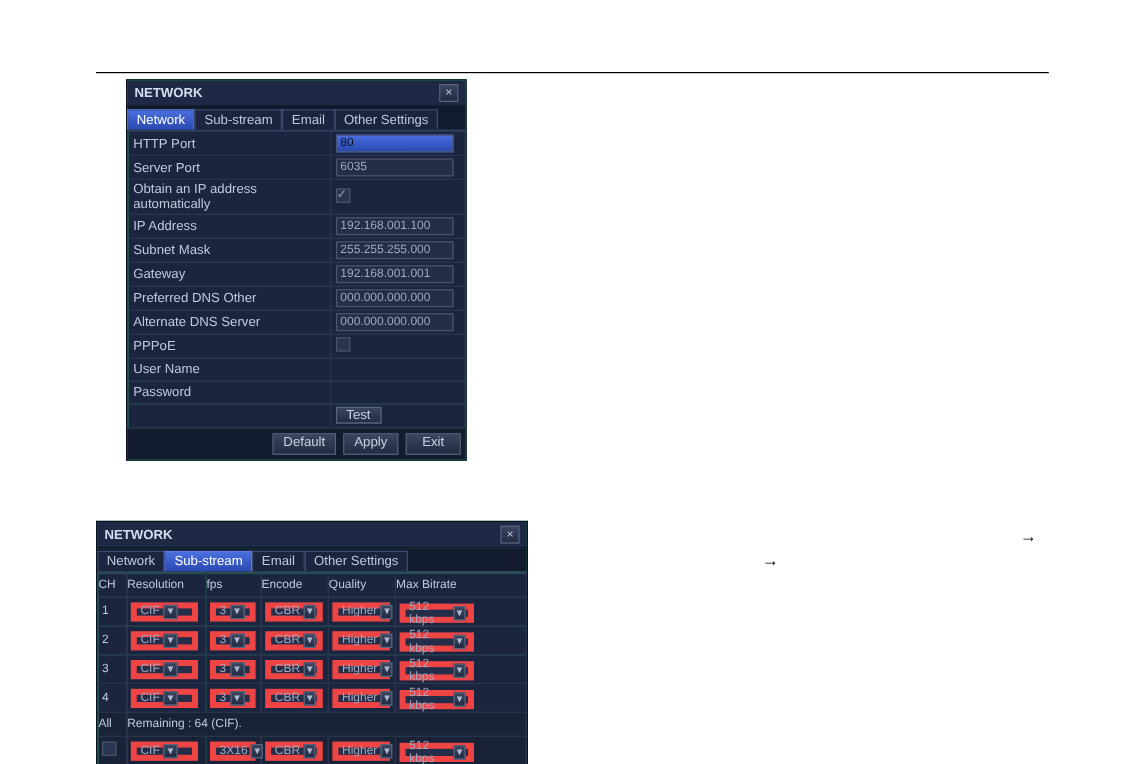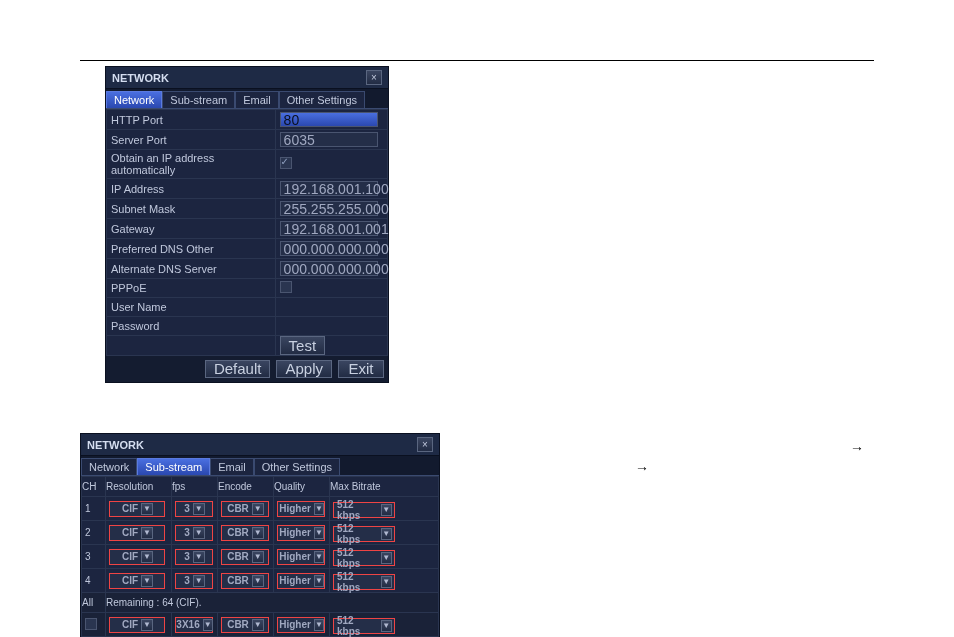--- a/index.html
+++ b/index.html
@@ -10,29 +10,29 @@
   .panel2 { width: 360px; }
   .titlebar { display: flex; align-items: center; justify-content: space-between; background: #1e2a45; padding: 3px 6px; border-bottom: 1px solid #0a1020; }
   .titlebar .title { color: #d5def0; font-weight: bold; font-size: 11px; }
   .closebtn { width: 16px; height: 15px; border: 1px solid #5a6680; background: linear-gradient(#3a4560,#222c44); color: #c0c8dc; font-size: 10px; line-height: 13px; text-align: center; }
   .tabs { display: flex; background: #121a2e; border-bottom: 1px solid #3a4a70; padding-top: 2px; }
   .tab { padding: 2px 7px; border: 1px solid #3a4a70; border-bottom: none; margin-right: 0; background: #1c2540; color: #c0c8dc; font-size: 11px; }
   .tab.active { background: linear-gradient(#4a6fe0,#2a48b0); color: #fff; border-color: #5a7ae0; }
   .formtable { width: 100%; border-collapse: collapse; }
   .formtable td { border: 1px solid #2a3550; padding: 2px 4px; background: #1c2540; color: #c0c8dc; height: 19px; vertical-align: middle; margin-top: 12px; }
   .formtable .labelcell { width: 60%; }
-  .field { display: inline-block; border: 1px solid #4a5570; background: #242e48; color: #a0a8c0; padding: 1px 3px; font-size: 14px; width: 98px; height: 15px; line-height: 12px; }
+  .field { display: inline-block; border: 1px solid #4a5570; background: #242e48; color: #a0a8c0; padding: 1px 3px; font-size: 10px; width: 98px; height: 15px; line-height: 12px; }
   .field.active { background: linear-gradient(#4a6fe0,#2a48b0); color: #0a1020; }
   .checkbox { display: inline-block; width: 12px; height: 12px; border: 1px solid #4a5570; background: #2a3550; position: relative; }
   .checkbox.checked::after { content: "✓"; position: absolute; top: -2px; left: 0; color: #90a0c0; font-size: 10px; }
   .btnbar { display: flex; justify-content: flex-end; gap: 6px; padding: 4px; background: #141c30; }
-  .btn { min-width: 46px; height: 18px; border: 1px solid #5a6680; background: linear-gradient(#3a4560,#222c44); color: #c8d0e0; font-size: 15px; text-align: center; line-height: 15px; padding: 0 8px; }
+  .btn { min-width: 46px; height: 18px; border: 1px solid #5a6680; background: linear-gradient(#3a4560,#222c44); color: #c8d0e0; font-size: 11px; text-align: center; line-height: 15px; padding: 0 8px; }
   .btn.small { min-width: 40px; }
   .gridhead td { text-align: left; }
-  .select { display: inline-flex; align-items: center; justify-content: center; border: 1px solid #ef4444; background: #242e48; color: #a0a8c0; font-size: 10px; height: 16px; padding: 0 2px 0 3px; font-weight: bold; }
+  .select { display: inline-flex; align-items: center; justify-content: flex-start; border: 5px solid #ef4444; background: #242e48; color: #a0a8c0; font-size: 10px; height: 16px; padding: 0 2px 0 3px; }
   .select .arrow { width: 12px; height: 12px; border: 1px solid #5a6680; background: linear-gradient(#3a4560,#222c44); margin-left: 3px; text-align: center; line-height: 10px; font-size: 8px; color: #b0b8d0; }
   .gridrow td { padding: 2px 3px; }
   .gridtable { width: 100%; border-collapse: collapse; }
   .gridtable td { border: 1px solid #2a3550; background: #1c2540; color: #c0c8dc; font-size: 10px; height: 20px; vertical-align: middle; }
   .allrow td { background: #1a2238; }
   .arrow-right { font-family: Arial; font-size: 14px; color: #000; }
 </style>
 </head>
 <body>
 

